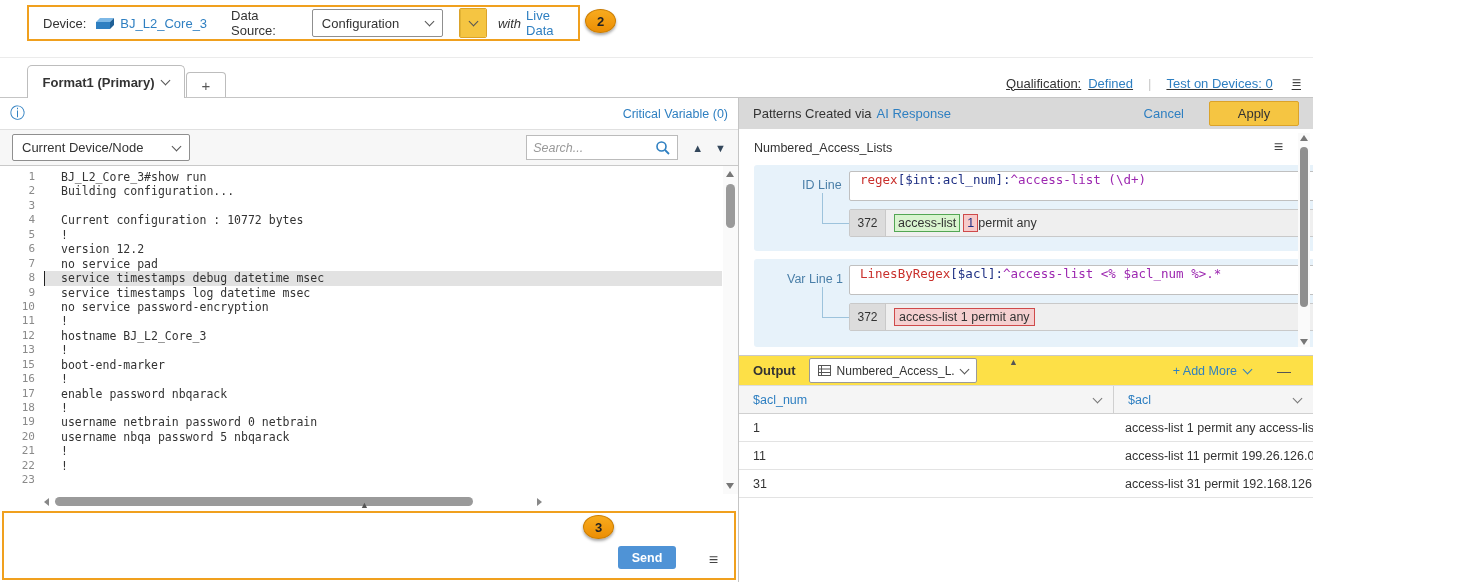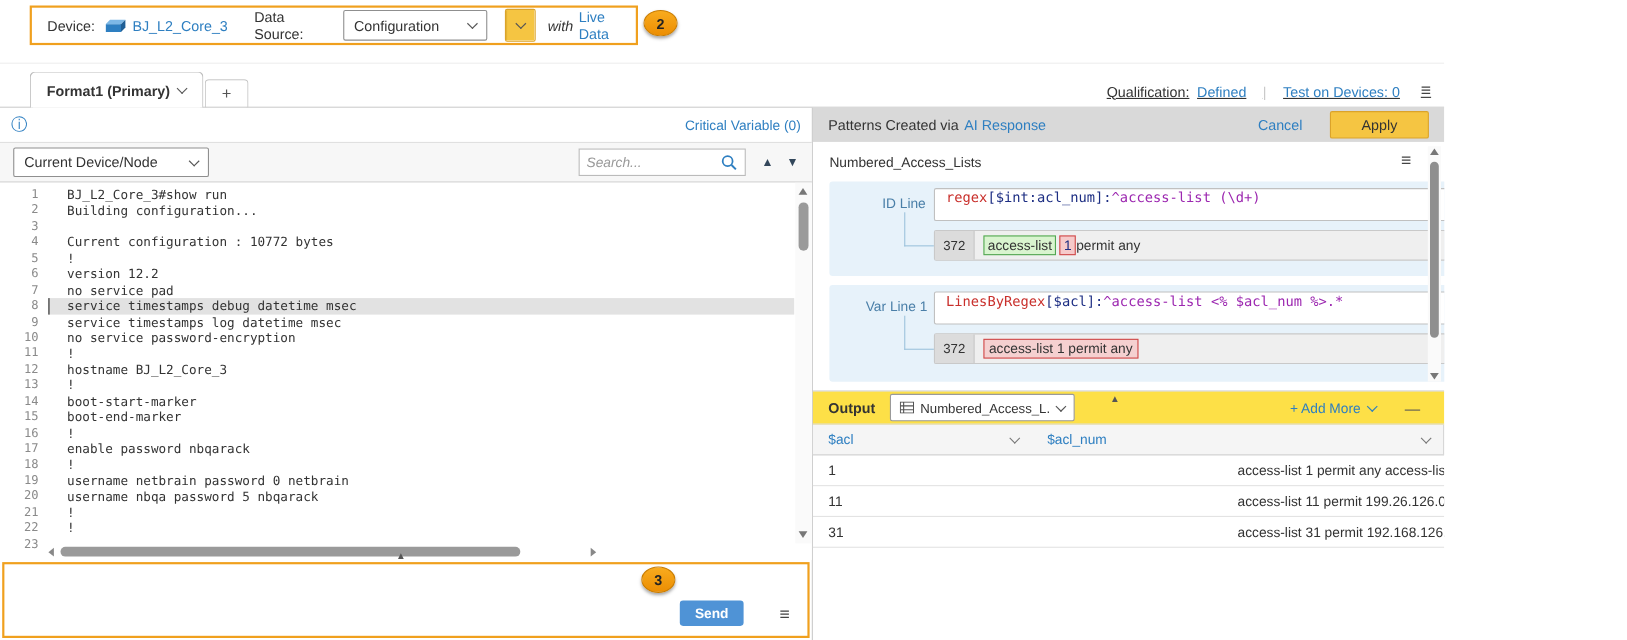--- a/index.html
+++ b/index.html
@@ -244,24 +244,20 @@
             </div>
             <div class="code-row">
               <span class="gut">12</span>
               <span class="txt">hostname BJ_L2_Core_3</span>
             </div>
             <div class="code-row">
               <span class="gut">13</span>
               <span class="txt">!</span>
             </div>
             <div class="code-row">
-              <span class="gut">14</span>
-              <span class="txt">boot-start-marker</span>
-            </div>
-            <div class="code-row">
               <span class="gut">15</span>
               <span class="txt">boot-end-marker</span>
             </div>
             <div class="code-row">
               <span class="gut">16</span>
               <span class="txt">!</span>
             </div>
             <div class="code-row">
               <span class="gut">17</span>
               <span class="txt">enable password nbqarack</span>
@@ -386,26 +382,26 @@
             <span class="chev"></span>
           </div>
           <span class="out-handle">▲</span>
           <div class="addmore">
             <span>+ Add More</span>
             <span class="chev blue"></span>
           </div>
           <span class="minim">—</span>
         </div>
         <div class="tbl-head">
+          <div class="th c1">
+            <span>$acl_num</span>
+            <span class="chev"></span>
+          </div>
           <div class="th c2">
             <span>$acl</span>
-            <span class="chev"></span>
-          </div>
-          <div class="th c1">
-            <span>$acl_num</span>
             <span class="chev"></span>
           </div>
         </div>
         <div id="out-rows">
             <div class="tbl-row">
               <div class="td1">1</div>
               <div class="td2">access-list 1 permit any access-list 11 permit 199.26.126.0 0.0.0...</div>
             </div>
             <div class="tbl-row">
               <div class="td1">11</div>

